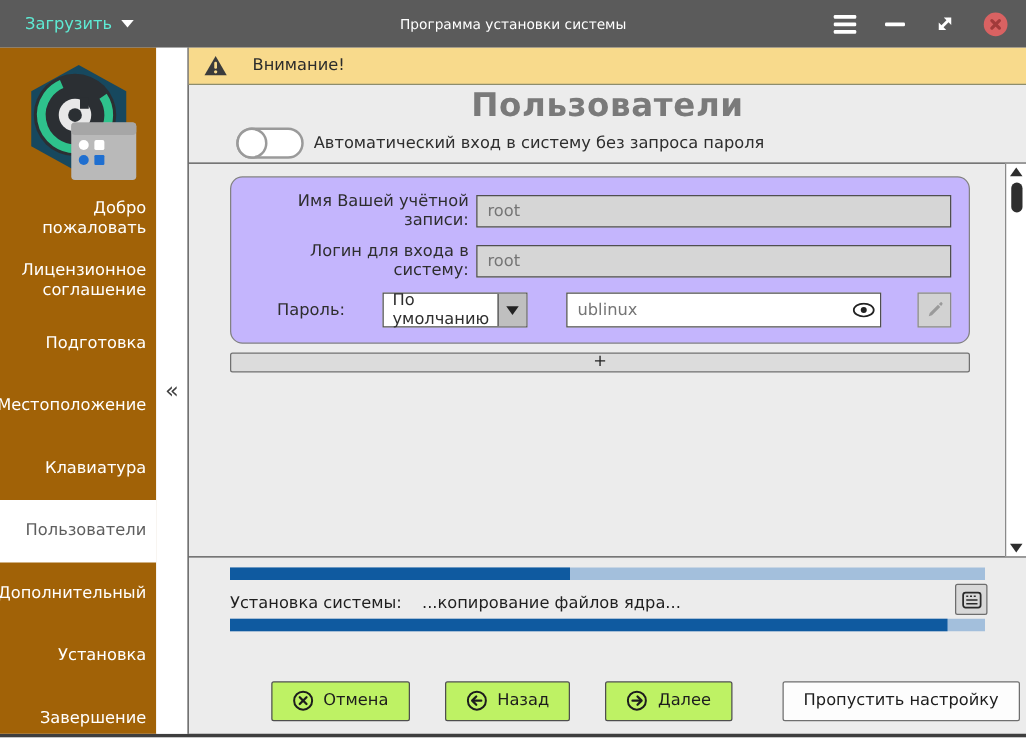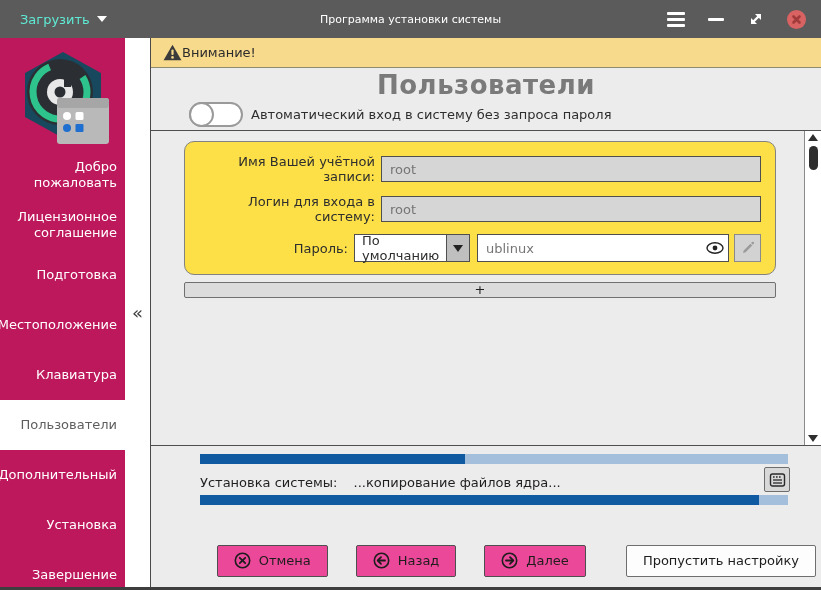--- a/index.html
+++ b/index.html
@@ -16,49 +16,49 @@
   .wc { width:22px; height:22px; display:flex; align-items:center; justify-content:center; cursor:pointer; }
   .hamburger { display:flex; flex-direction:column; gap:3px; }
   .hamburger span { width:18px; height:3px; background:#fff; border-radius:1px; }
   .minimize-bar { width:16px; height:3px; background:#fff; border-radius:1px; }
   .close-circle { width:19px; height:19px; border-radius:50%; background:#d96262; display:flex; align-items:center; justify-content:center; }
 
   
   .body-row { flex:1; display:flex; min-height:0; }
 
   
-  .sidebar { width:125px; background:#be185d; color:#fff; display:flex; flex-direction:column; flex:0 0 125px; }
+  .sidebar { width:125px; background:#a16207; color:#fff; display:flex; flex-direction:column; flex:0 0 125px; }
   .logo-wrap { height:118px; display:flex; align-items:center; justify-content:center; padding-top:10px; }
   .nav { flex:1; display:flex; flex-direction:column; }
   .nav-item { min-height:50px; display:flex; align-items:center; justify-content:flex-end; text-align:right; padding:0 8px; line-height:1.2; cursor:pointer; }
   .nav-item.active { background:#ffffff; color:#5e5e5e; }
 
   
   .strip { width:25px; background:#ffffff; flex:0 0 25px; display:flex; align-items:center; justify-content:center; }
   .collapse-glyph { color:#3f3f3f; font-size:18px; cursor:pointer; }
 
   
   .main { flex:1; display:flex; flex-direction:column; border-left:1px solid #4a4a4a; min-width:0; }
 
-  .banner { height:30px; flex:0 0 30px; background:#f8da8c; border-bottom:1px solid #8d8d6d; display:flex; align-items:center; gap:0; padding:12px 12px;text-align:center; }
+  .banner { height:30px; flex:0 0 30px; background:#f8da8c; border-bottom:1px solid #8d8d6d; display:flex; align-items:center; gap:20px; padding:12px 12px;text-align:center; }
   .banner-text { font-size:13px; color:#2c2c2c; }
 
   .page-header { height:62px; flex:0 0 62px; position:relative; }
   .page-title { text-align:center; font-size:26px; font-weight:600; color:#7a7a7a; margin-top:2px; letter-spacing:0.5px; }
   .autologin-row { display:flex; align-items:center; gap:8px; padding-left:38px; margin-top:2px; }
   .toggle { width:54px; height:25px; border:2px solid #9a9a9a; border-radius:13px; background:#fff; position:relative; flex:0 0 54px; cursor:pointer; }
   .toggle-knob { position:absolute; left:-2px; top:-2px; width:25px; height:25px; border:2px solid #9a9a9a; border-radius:50%; background:#fff; }
   .autologin-label { color:#2e2e2e; }
 
   
   .scroll-area { flex:1; border-top:1px solid #4f4f4f; border-bottom:1px solid #4f4f4f; display:flex; min-height:0; }
   .scroll-content { flex:1; padding:10px 28px 0 33px; min-width:0; }
-  .form-panel { border:1px solid #828282; border-radius:10px; background:#fde047; padding:12px 14px; }
+  .form-panel { border:1px solid #828282; border-radius:10px; background:#c4b5fd; padding:12px 14px; }
   .form-row { display:flex; align-items:center; margin-bottom:10px; }
-  .form-row:last-child { margin-bottom:0; }
+  .form-row:last-child { margin-bottom:0;gap:24px; }
   .form-label { width:182px; text-align:right; padding-right:6px; flex:0 0 182px; color:#2e2e2e; }
   .input-disabled { flex:1; height:26px; background:#d6d6d6; border:1px solid #4f4f4f; color:#8f8f8f; padding:0 8px; font-size:13px; font-family:"DejaVu Sans", sans-serif; }
   .pw-row { justify-content:flex-end; }
   .pw-label { padding-right:6px; }
   .select-box { display:flex; height:28px; border:1px solid #4f4f4f; background:#fff; width:116px; cursor:pointer; }
   .select-value { flex:1; display:flex; align-items:center; padding:0 7px; }
   .select-arrow { width:25px; background:#bfbfbf; border-left:1px solid #4f4f4f; display:flex; align-items:center; justify-content:center; }
   .select-arrow i { width:0; height:0; border-left:5px solid transparent; border-right:5px solid transparent; border-top:7px solid #222; }
   .pw-input-wrap { width:252px; height:28px; border:1px solid #4f4f4f; background:#fff; display:flex; align-items:center; margin-left:7px; }
   .pw-input { flex:1; border:none; outline:none; background:transparent; color:#9a9a9a; padding:0 8px; font-size:13px; font-family:"DejaVu Sans", sans-serif; }
@@ -66,35 +66,35 @@
   .pencil-btn { width:27px; height:28px; margin-left:5px; background:#d2d2d2; border:1px solid #8a8a8a; display:flex; align-items:center; justify-content:center; cursor:pointer; }
   .add-btn { margin-top:7px; width:100%; height:16px; background:#dcdcdc; border:1px solid #707070; border-radius:2px; font-size:13px; line-height:12px; color:#222; cursor:pointer; font-family:"DejaVu Sans", sans-serif; }
 
   
   .scrollbar { width:17px; flex:0 0 17px; background:#ffffff; border-left:1px solid #8a8a8a; display:flex; flex-direction:column; align-items:center; padding:3px 0; }
   .sb-arrow-up { width:0; height:0; border-left:5px solid transparent; border-right:5px solid transparent; border-bottom:7px solid #2e2e2e; cursor:pointer; }
   .sb-arrow-down { width:0; height:0; border-left:5px solid transparent; border-right:5px solid transparent; border-top:7px solid #2e2e2e; margin-top:auto; cursor:pointer; }
   .sb-thumb { width:9px; height:24px; background:#2e2e2e; border-radius:5px; margin-top:5px; cursor:pointer; }
 
   
-  .progress-section { flex:0 0 94px; padding:8px 33px 0 33px; display:flex; flex-direction:column; gap:3px;margin-left:16px; }
+  .progress-section { flex:0 0 94px; padding:8px 33px 0 33px; display:flex; flex-direction:column; gap:3px; }
   .progress-row { display:flex; flex-direction:column; }
   .pbar { height:10px; background:#a3bfdc; width:100%; }
   .pbar-fill { height:100%; background:#0f5aa0; }
   .progress-bottom { display:flex; align-items:center; margin-top:3px; }
   .progress-texts { flex:1; padding-top:5px; }
   .p-label { color:#1f1f1f; }
   .p-status { color:#1f1f1f; margin-left:12px; }
   .log-btn { width:26px; height:25px; background:#d8d8d8; border:1px solid #6d6d6d; border-radius:2px; display:flex; align-items:center; justify-content:center; cursor:pointer; margin-right:-2px; }
 
   
   .footer { flex:0 0 47px; display:flex; align-items:center; padding:0 5px 6px 5px; }
   .footer-spacer-l { flex:1.25; }
   .footer-spacer-r { flex:0.6; }
-  .btn { height:32px; display:flex; align-items:center; gap:8px; padding:0 16px; background:#ec4899; border:1px solid #4f4f4f; border-radius:2px; font-size:13px; color:#1d1d1d; cursor:pointer; font-family:"DejaVu Sans", sans-serif; }
+  .btn { height:32px; display:flex; align-items:center; gap:8px; padding:0 16px; background:#bef264; border:1px solid #4f4f4f; border-radius:2px; font-size:13px; color:#1d1d1d; cursor:pointer; font-family:"DejaVu Sans", sans-serif; }
   .btn + .btn { margin-left:28px; }
   .btn-skip { background:#fdfdfd; border-color:#6f6f6f; margin-left:11px; }
 </style>
 </head>
 <body>
 
 <div class="window">
 
   <div class="titlebar">
     <div class="load-btn">

